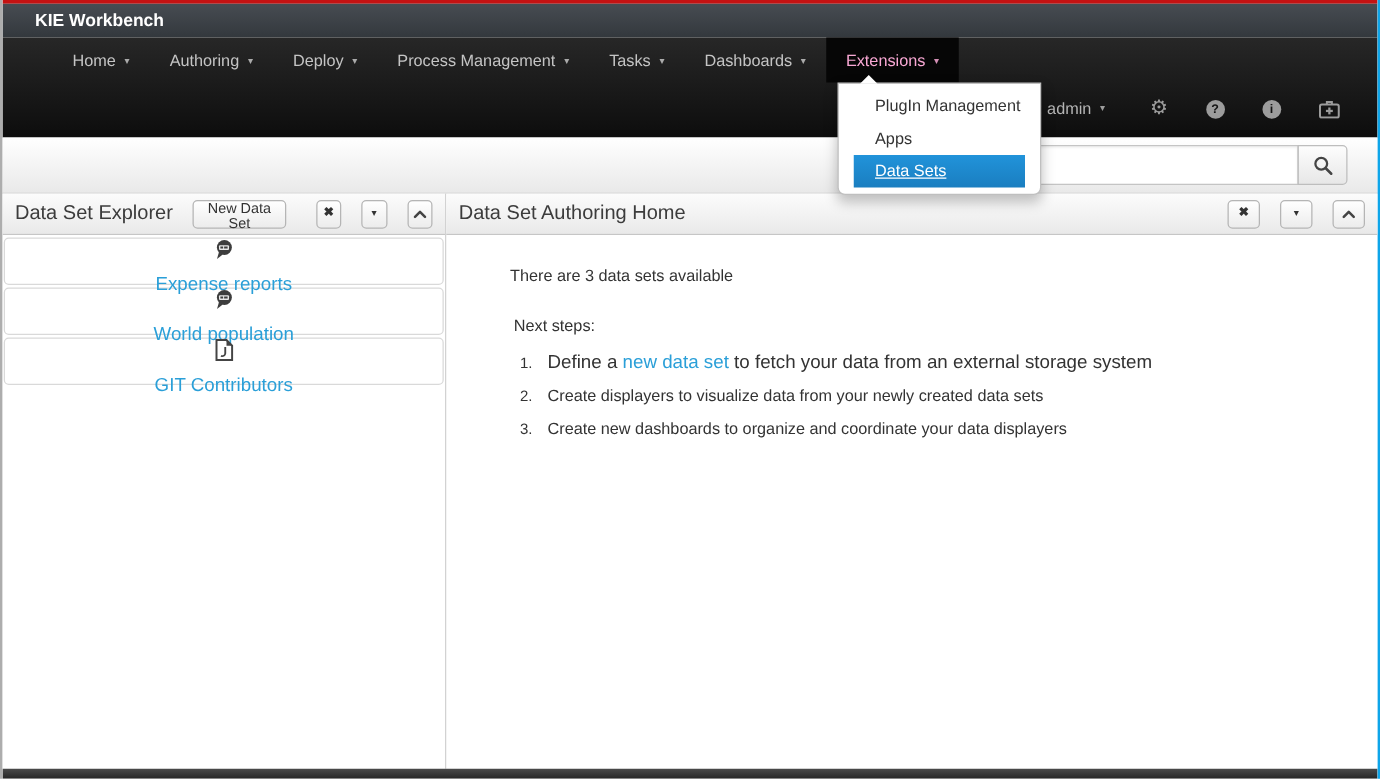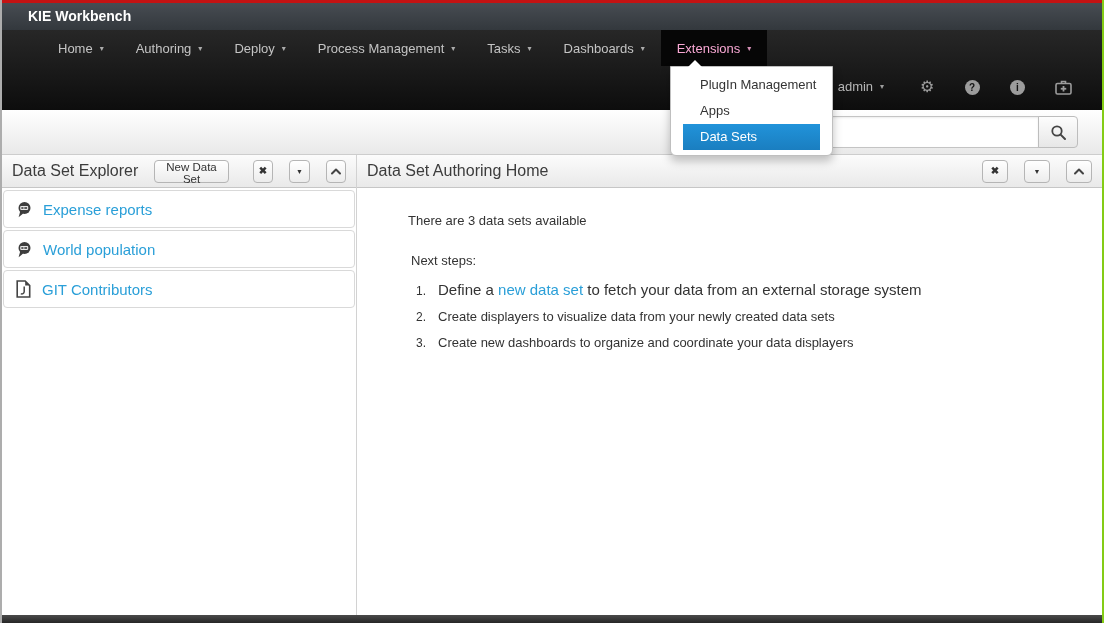--- a/index.html
+++ b/index.html
@@ -1,19 +1,19 @@
 <!DOCTYPE html>
 <html><head>
 <meta charset="utf-8">
 <style>
   * { margin:0; padding:0; box-sizing:border-box; }
   html,body { background:#fff; }
   body { width:1104px; height:623px; font-family:"Liberation Sans", sans-serif; overflow:hidden; }
   .screen { position:relative; width:1104px; height:623px; background:#fff;
-            border-left:2px solid #adadad; border-right:2px solid #84cc16; overflow:hidden; }
+            border-left:2px solid #adadad; border-right:2px solid #0ea5e9; overflow:hidden; }
 
   
   .redline   { position:absolute; top:0; left:0; right:0; height:3px; background:#c41212; }
   .titlebar  { position:absolute; top:3px; left:0; right:0; height:27px;
                background:linear-gradient(#474c52,#33383d); color:#fff;
                font-weight:bold; font-size:14px; line-height:27px; padding-left:26px; }
   .bottombar { position:absolute; left:0; right:0; bottom:0; height:8px;
                background:linear-gradient(#4a4a4a,#262626); }
 
   
@@ -46,42 +46,42 @@
 
   
   .dropdown { position:absolute; left:668px; top:66px; width:163px; background:#fff;
               border:1px solid #bfbfbf; border-radius:0 0 6px 6px;
               box-shadow:0 5px 10px rgba(0,0,0,.25); padding:5px 12px; z-index:60; }
   .dropdown::before { content:""; position:absolute; top:-7px; left:17px;
               border-left:7px solid transparent; border-right:7px solid transparent;
               border-bottom:7px solid #fff; }
   .menu-item { height:26px; line-height:26px; padding-left:17px; font-size:13px;
                color:#333; cursor:pointer; }
-  .menu-item.selected { background:linear-gradient(#2193da,#1a7ec0); color:#fff; }
+  .menu-item.selected { background:linear-gradient(#2193da,#1a7ec0); color:#fff;text-decoration:underline; }
 
   
   .main { position:absolute; top:155px; left:0; right:0; bottom:8px; display:flex; background:#fff; }
   .left-panel  { width:355px; border-right:1px solid #d2d2d2; display:flex; flex-direction:column; }
   .right-panel { flex:1; display:flex; flex-direction:column; }
   .panel-header { flex:0 0 33px; height:33px; background:linear-gradient(#fcfcfc,#e9e9e9);
                   border-bottom:1px solid #c6c6c6; display:flex; align-items:center;
                   padding:0 10px; gap:16px; }
   .panel-title { flex:1; font-size:16px; color:#3c3c3c; white-space:nowrap; }
   .btn { border:1px solid #b5b5b5; border-radius:4px; background:linear-gradient(#ffffff,#ececec);
          color:#333; cursor:pointer; font-family:inherit; }
   .btn-new { height:23px; font-size:11.5px; padding:0 9px; margin-right:8px; }
   .btn-sq  { width:26px; height:23px; display:flex; align-items:center; justify-content:center; }
   .x-glyph  { font-size:10px; font-weight:bold; color:#333; line-height:1; }
   .dd-glyph { font-size:7px; color:#333; line-height:1; }
 
   
   .dataset-list { padding:2px 1px; }
   .dataset-row { height:38px; border:1px solid #d9d9d9; border-radius:4px; background:#fff;
                  display:flex; align-items:center; gap:11px; padding:0 12px;
-                 margin-bottom:2px; cursor:pointer; }
+                 margin-bottom:2px; cursor:pointer;flex-direction:column; }
   .dataset-name { color:#2a9fd8; font-size:15px; }
   .row-icon { display:flex; align-items:center; }
 
   
   .home-content { padding:25px 20px 0 51px; color:#333; }
   .available    { font-size:13px; }
   .next-steps   { font-size:13px; margin-top:25px; margin-left:3px; }
   .steps        { margin-top:13px; margin-left:8px; }
   .step         { display:flex; align-items:baseline; margin-bottom:11px; }
   .step-num     { width:22px; font-size:12px; color:#333; flex:0 0 22px; }

